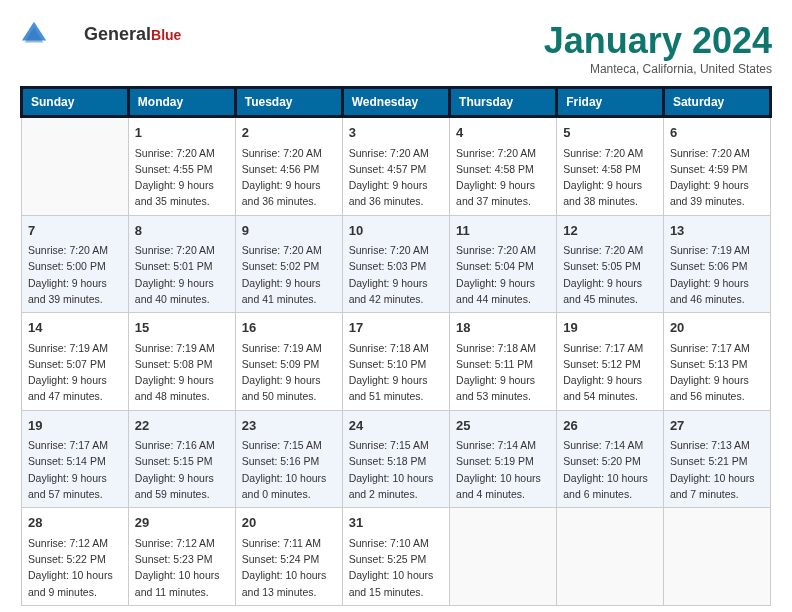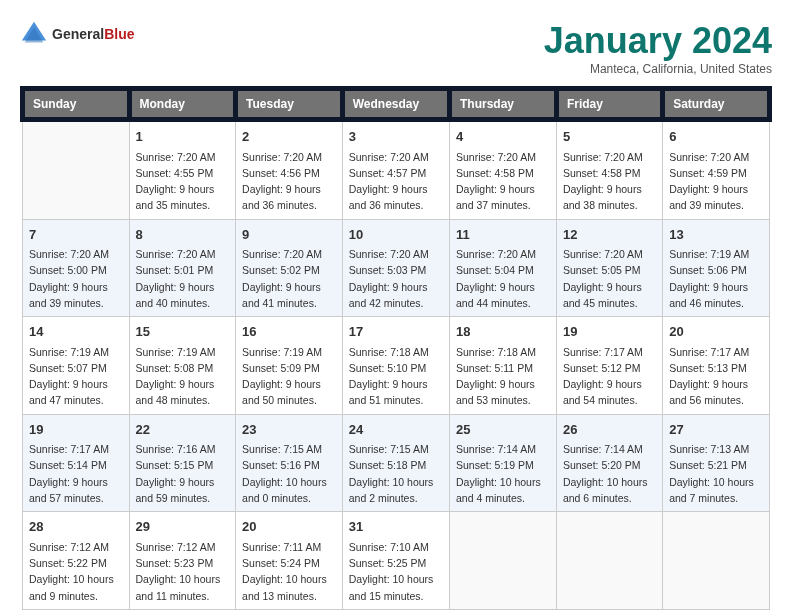--- a/index.html
+++ b/index.html
@@ -15,23 +15,24 @@
       justify-content: space-between;
       align-items: flex-start;
       margin-bottom: 10px;
     }
     .logo {
       display: flex;
       align-items: center;
       gap: 4px;
     }
     .logo-text-general {
-      font-size: 14px;
+      font-size: 18px;
       font-weight: bold;
       color: #333;
+      margin-left: 32px;
     }
     .logo-text-blue {
       font-size: 14px;
       font-weight: bold;
       color: #b91c1c;
     }
     .logo-icon {
       width: 28px;
       height: 28px;
     }
@@ -46,27 +47,27 @@
     .location-title {
       font-size: 12px;
       color: #555;
     }
     .calendar-table {
       width: 100%;
       border-collapse: collapse;
       font-size: 11px;
     }
     .calendar-table th {
-      background-color: #737373;
+      background-color: #0369a1;
       color: #fff;
       text-align: left;
       padding: 6px 8px;
       font-size: 12px;
       font-weight: bold;
-      border: 5px solid #0f172a;
+      border: 3px solid #0f172a;
     }
     .calendar-table td {
       border: 1px solid #ccc;
       vertical-align: top;
       padding: 5px 6px;
       height: 80px;
       width: 108px;
       color: #333;
       line-height: 1.5;
     }

